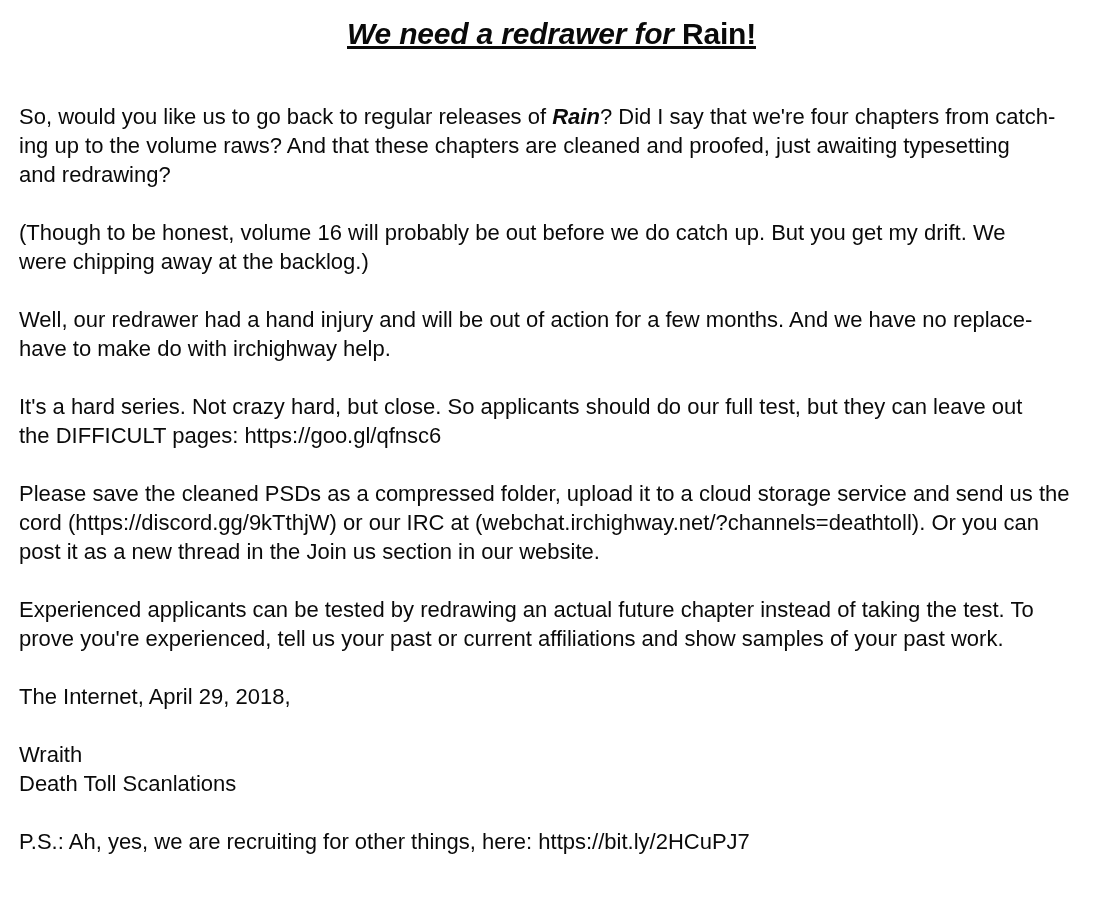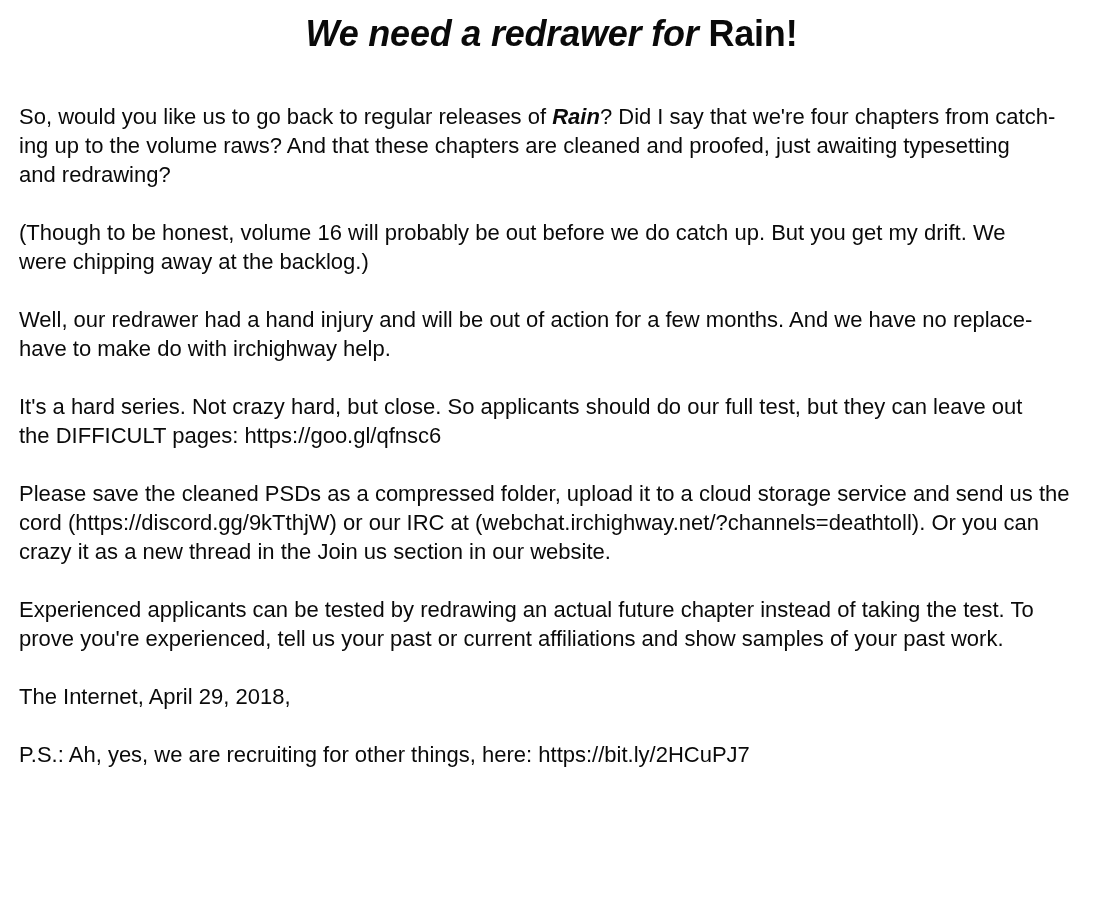--- a/index.html
+++ b/index.html
@@ -14,25 +14,26 @@
     height: 917px;
     background: #ffffff;
     color: #0a0a0a;
     font-family: "Liberation Sans", sans-serif;
     padding: 12px 19px 0 19px;
     overflow: hidden;
   }
   .title {
     margin: 0;
     text-align: center;
-    font-size: 36px;
+    font-size: 30px;
     line-height: 44px;
     font-weight: 700;
     font-style: italic;
     letter-spacing: -0.2px;
+    text-decoration: underline;
   }
   .title .upright {
     font-style: normal;
   }
   .doc {
     padding-top: 46px;
     font-size: 22px;
     line-height: 29px;
     letter-spacing: 0;
   }
@@ -80,31 +81,35 @@
     </div>
 
     <div class="para">
       <div class="ln">It's a hard series. Not crazy hard, but close. So applicants should do our full test, but they can leave out</div>
       <div class="ln">the DIFFICULT pages: https://goo.gl/qfnsc6</div>
     </div>
 
     <div class="para">
       <div class="ln">Please save the cleaned PSDs as a compressed folder, upload it to a cloud storage service and send us the</div>
       <div class="ln">cord (https://discord.gg/9kTthjW) or our IRC at (webchat.irchighway.net/?channels=deathtoll). Or you can</div>
-      <div class="ln">crazy it as a new thread in the Join us section in our website.</div>
+      <div class="ln">post it as a new thread in the Join us section in our website.</div>
     </div>
 
     <div class="para">
       <div class="ln">Experienced applicants can be tested by redrawing an actual future chapter instead of taking the test. To</div>
       <div class="ln">prove you're experienced, tell us your past or current affiliations and show samples of your past work.</div>
     </div>
 
     <div class="para right">
       <div class="ln">The Internet, April 29, 2018,</div>
     </div>
 
+    <div class="para right">
+      <div class="ln">Wraith</div>
+      <div class="ln">Death Toll Scanlations</div>
+    </div>
 
     <div class="para ps">
       <div class="ln">P.S.: Ah, yes, we are recruiting for other things, here: https://bit.ly/2HCuPJ7</div>
     </div>
 
   </div>
 </div>
 
 </body></html>

